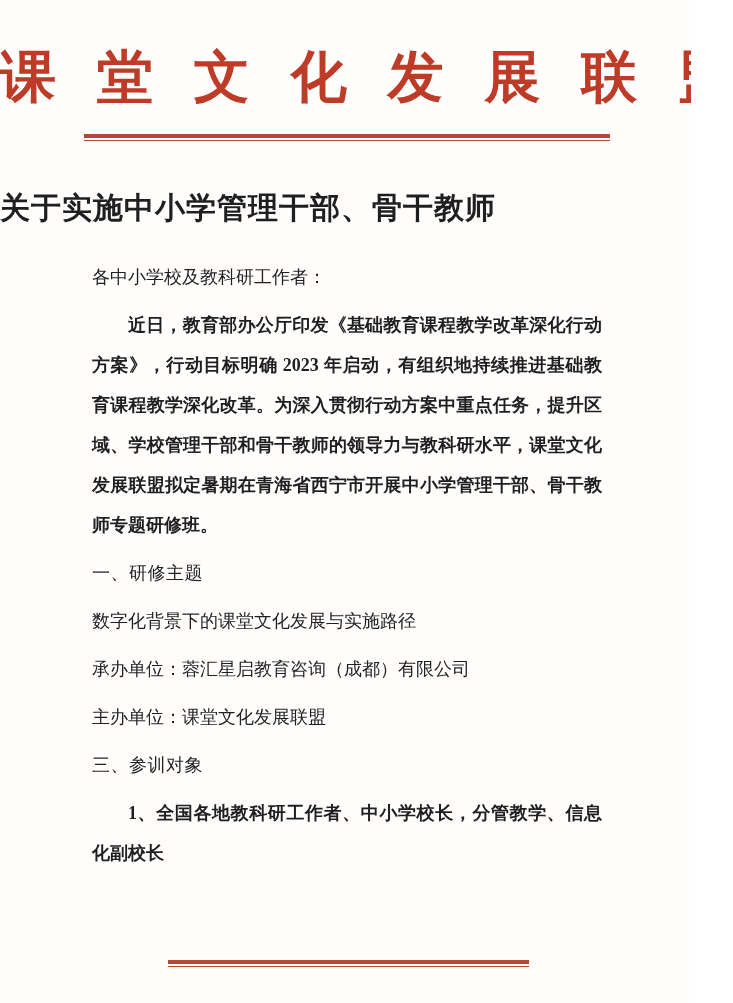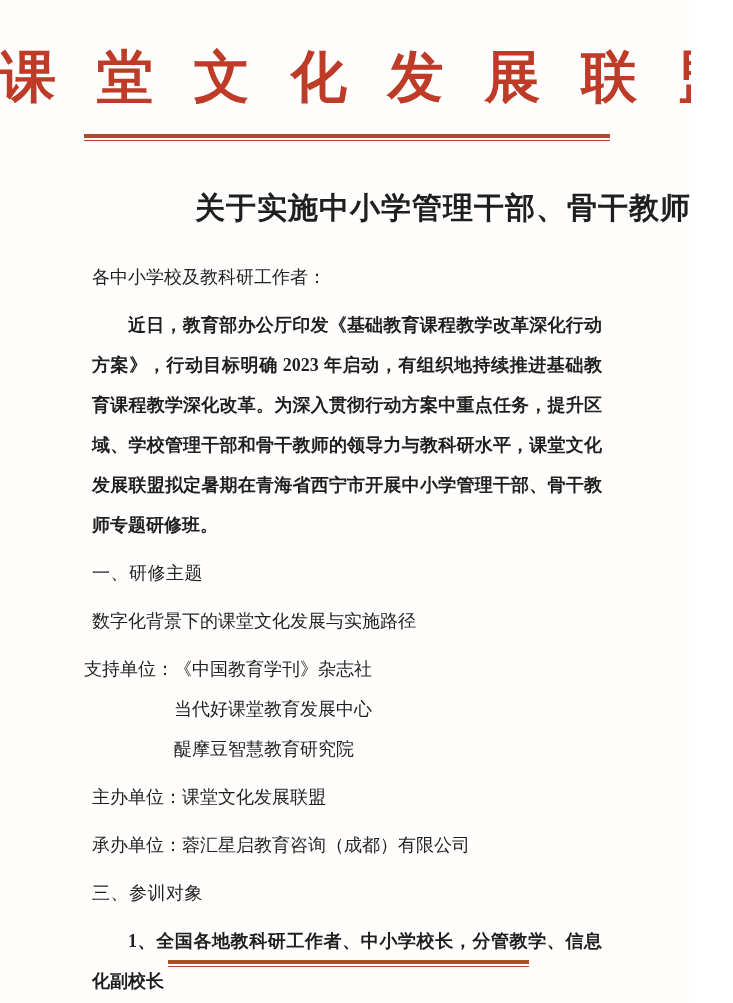--- a/index.html
+++ b/index.html
@@ -33,21 +33,21 @@
   .rule {
     margin: 22px 81px 0 84px;
   }
   .rule .thick { height: 4px; background: var(--line-red); }
   .rule .gap { height: 2px; }
   .rule .thin { height: 1px; background: var(--line-red); }
 
   
   .doc-title {
     margin-top: 46px;
-    text-align: right;
+    text-align: left;
     font-weight: bold;
     font-size: 30px;
     line-height: 42px;
     font-family: "Liberation Serif", "DejaVu Serif", serif;
     letter-spacing: 1px;
   }
 
   
   .content {
     margin-top: 28px;
@@ -95,30 +95,22 @@
     <div>关于实施中小学管理干部、骨干教师</div>
   </div>
 
   <div class="content">
     <p>各中小学校及教科研工作者：</p>
     <p class="indent">近日，教育部办公厅印发《基础教育课程教学改革深化行动方案》，行动目标明确 2023 年启动，有组织地持续推进基础教育课程教学深化改革。为深入贯彻行动方案中重点任务，提升区域、学校管理干部和骨干教师的领导力与教科研水平，课堂文化发展联盟拟定暑期在青海省西宁市开展中小学管理干部、骨干教师专题研修班。</p>
 
     <p class="section-heading">一、研修主题</p>
     <p>数字化背景下的课堂文化发展与实施路径</p>
 
-    <div class="unit-row">
-      <span class="unit-label">支持单位：</span>
-      <div class="unit-list">
-        <div>《中国教育学刊》杂志社</div>
-        <div>当代好课堂教育发展中心</div>
-        <div>醍摩豆智慧教育研究院</div>
-      </div>
-    </div>
+    <p>承办单位：蓉汇星启教育咨询（成都）有限公司</p>
     <p>主办单位：课堂文化发展联盟</p>
-    <p>承办单位：蓉汇星启教育咨询（成都）有限公司</p>
 
     <p class="section-heading">三、参训对象</p>
     <p class="indent">1、全国各地教科研工作者、中小学校长，分管教学、信息化副校长</p>
   </div>
 
   <div class="rule footer-rule">
     <div class="thick"></div>
     <div class="gap"></div>
     <div class="thin"></div>
   </div>

